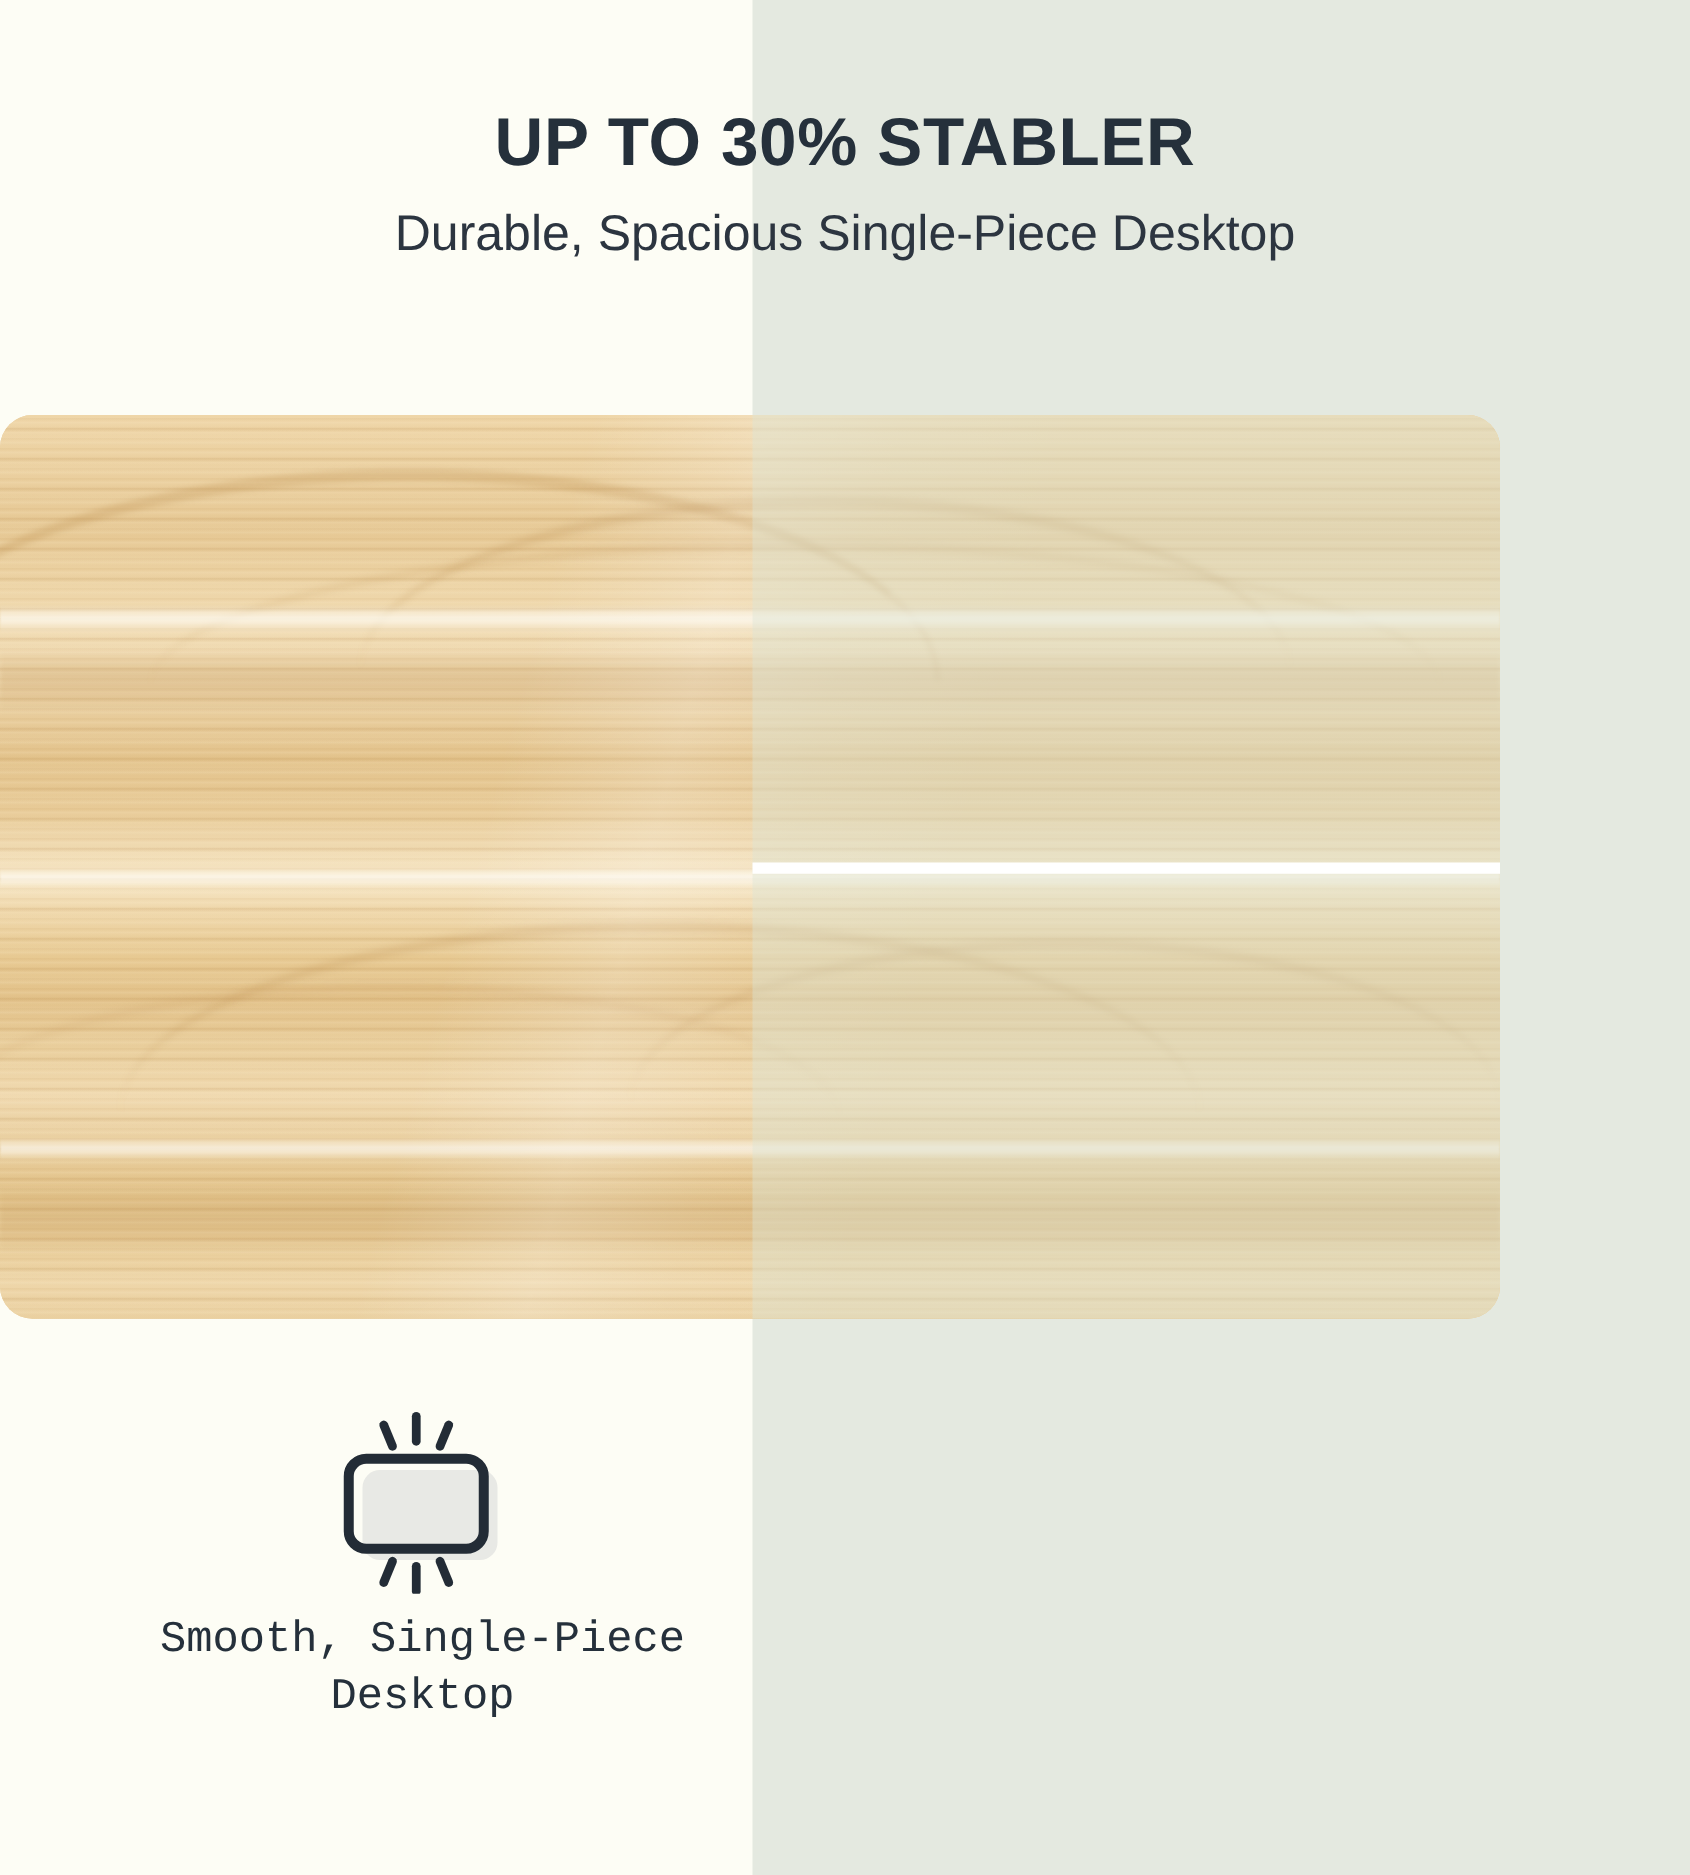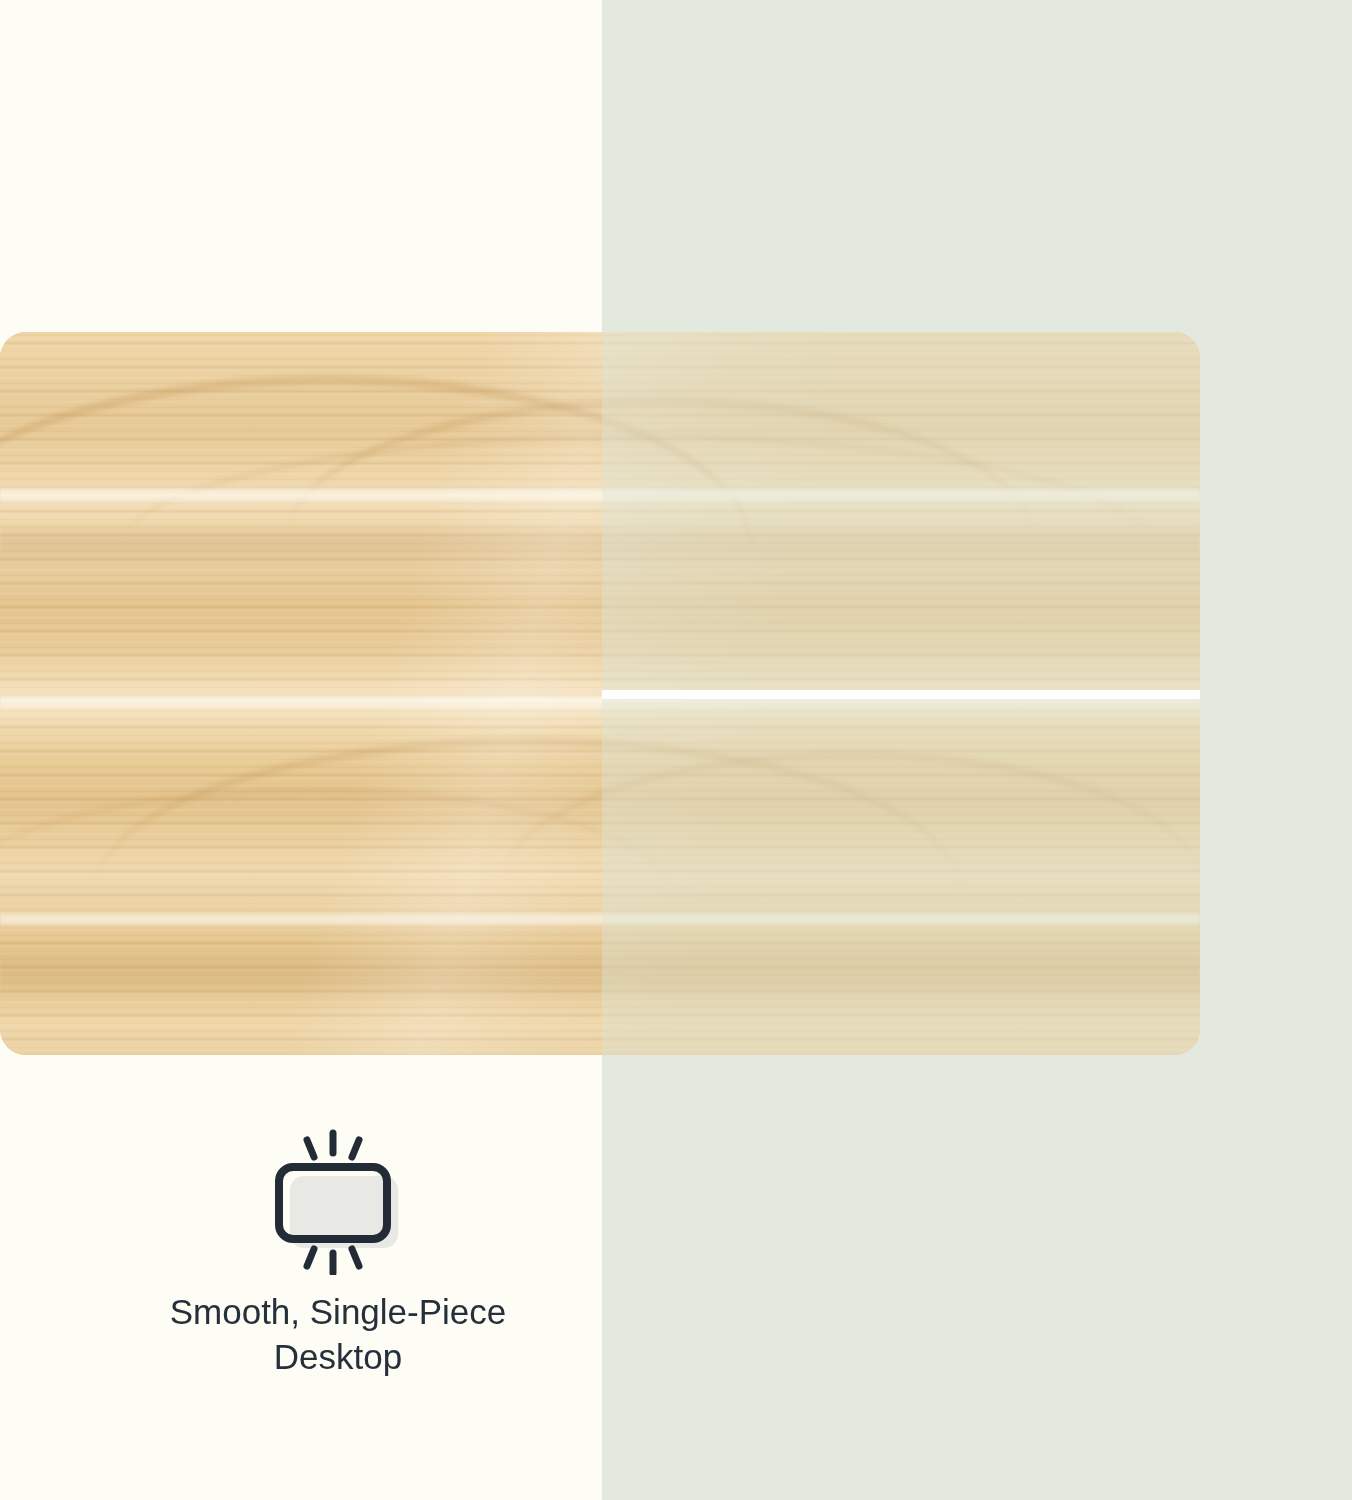--- a/index.html
+++ b/index.html
@@ -215,31 +215,35 @@
   .icon-box{
     height:160px;width:220px;
     position:relative;
     display:flex;align-items:center;justify-content:center;
   }
   .caption{
     font-size:35px;line-height:1.28;color:#25303B;
     text-align:center;font-weight:400;
     max-width:470px;
   }
-  .cap-left{margin-top:10px;}
+  .cap-left{margin-top:10px;font-family:Liberation Mono, monospace;}
   .cap-right{margin-top:10px;}
 </style>
 </head>
 <body>
 
 <div id="stage">
 
   <div class="bg-left"></div>
   <div class="bg-right"></div>
 
+  <div class="header">
+    <h1 class="title">UP TO 30% STABLER</h1>
+    <p class="subtitle">Durable, Spacious Single-Piece Desktop</p>
+  </div>
 
   <div class="panel-wrap">
     <div class="panel">
       <div class="wood-base"></div>
       <div class="wood-grain"></div>
       <div class="wood-grain2"></div>
 
       <div class="arch-a"></div>
       <div class="arch-b"></div>
       <div class="arch-c"></div>

